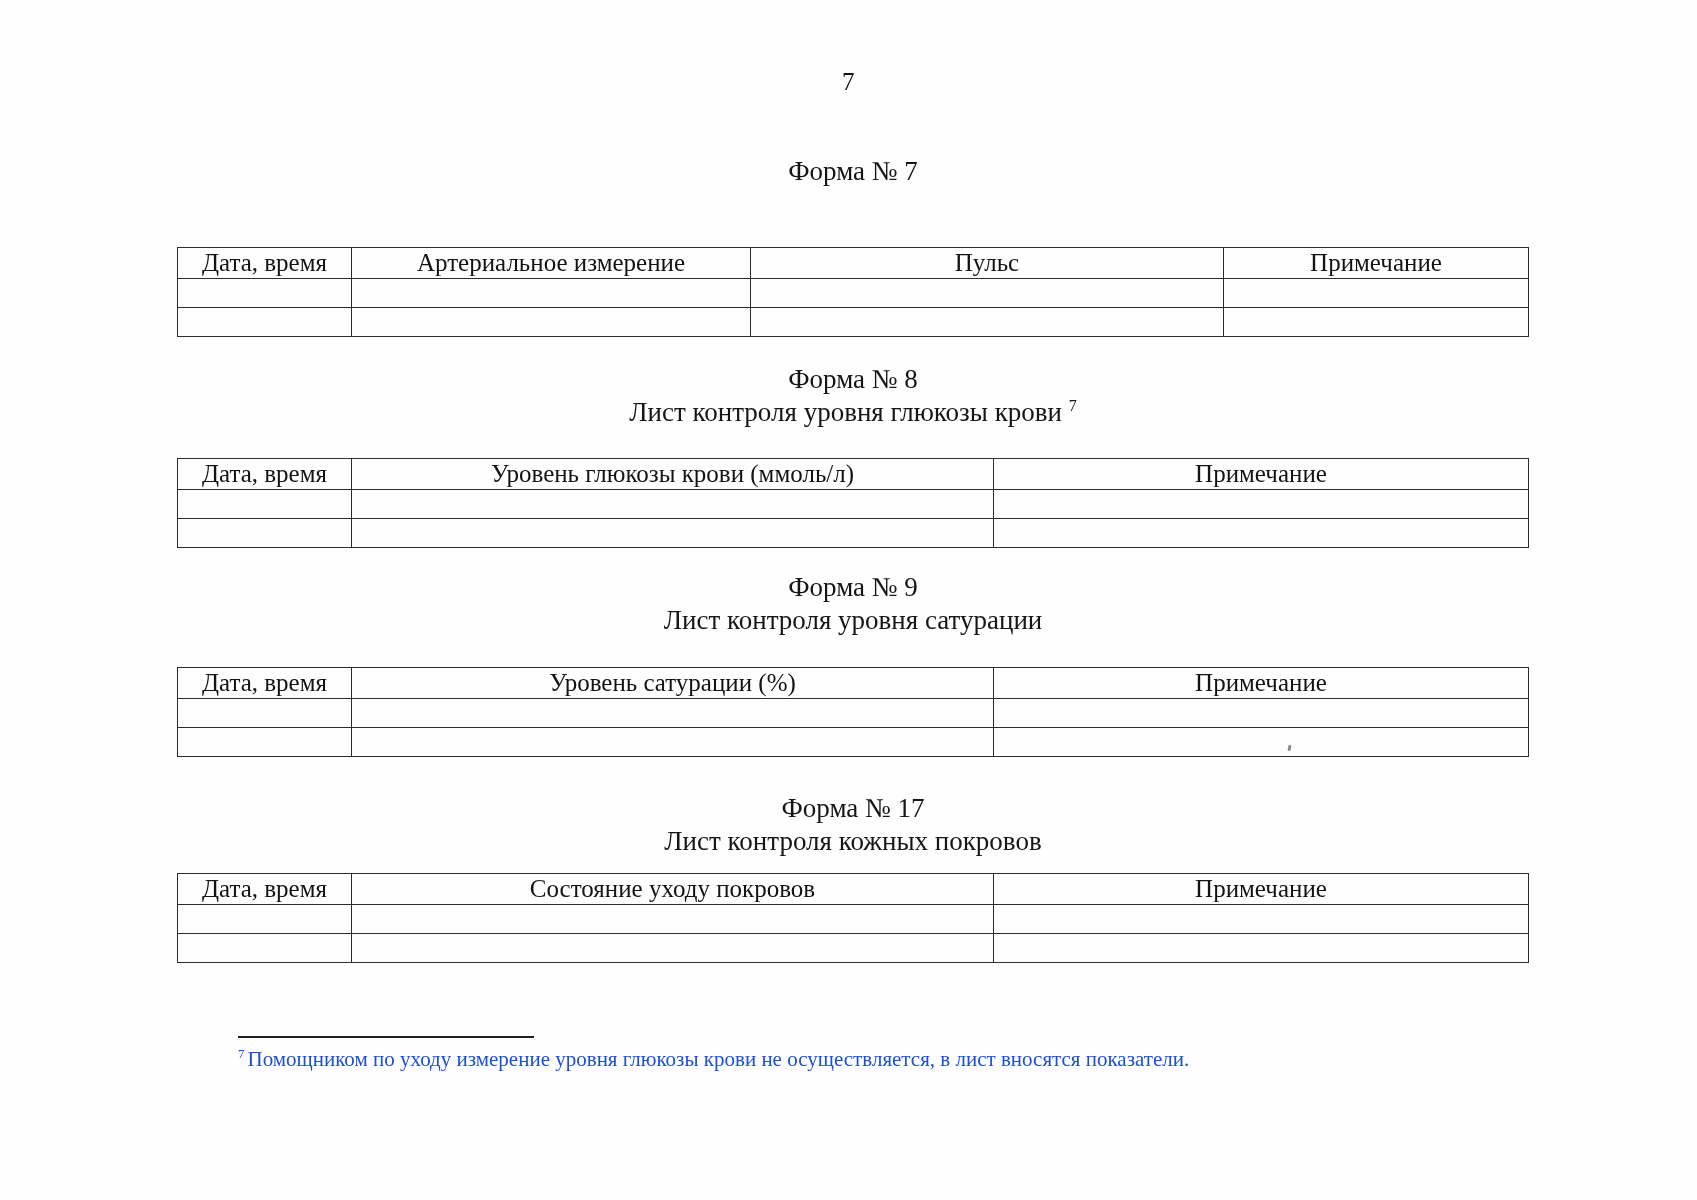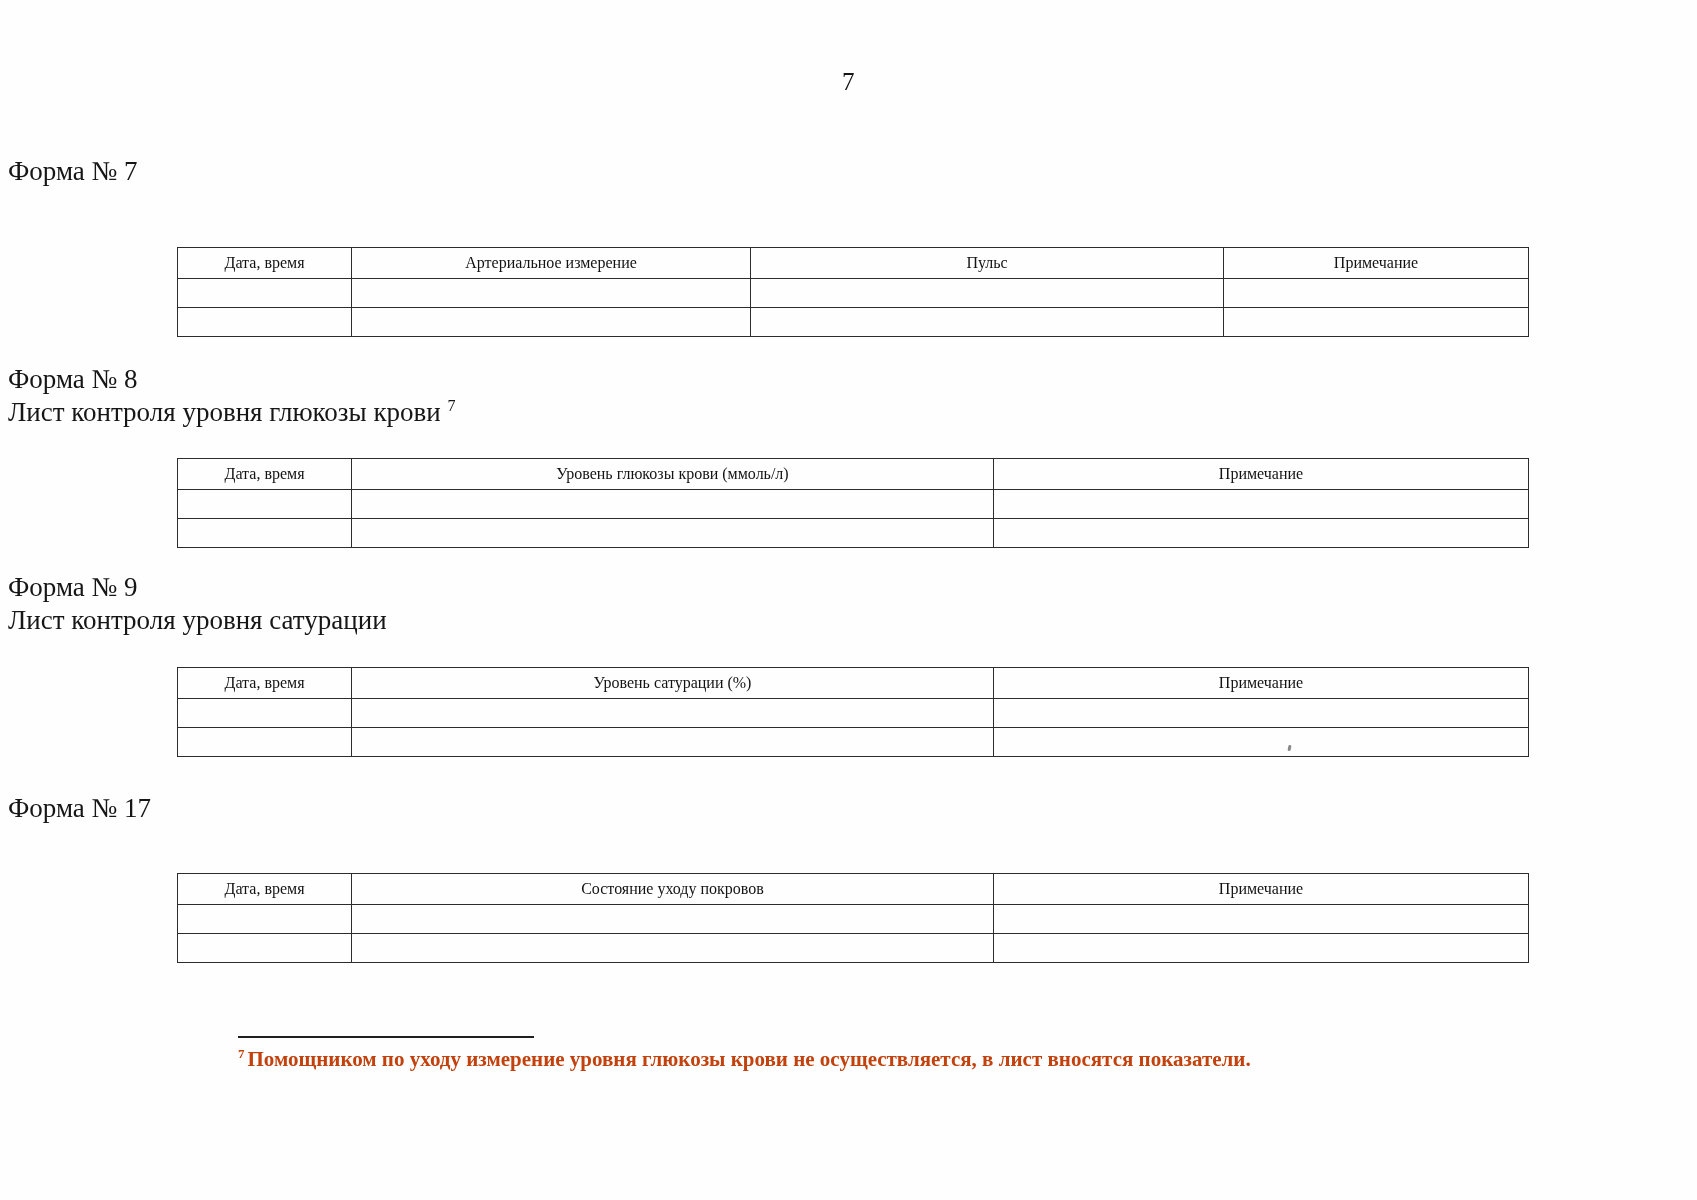--- a/index.html
+++ b/index.html
@@ -22,21 +22,21 @@
     left: 0;
     width: 1697px;
     text-align: center;
     font-size: 25px;
     letter-spacing: 0.5px;
   }
   .form-heading {
     position: absolute;
     left: 8px;
     width: 1690px;
-    text-align: left;
+    text-align: center;
     font-size: 27px;
     line-height: 33px;
   }
   .form-heading .form-title { display: block; }
   .form-heading .form-subtitle { display: block; }
   .form-heading sup {
     font-size: 16px;
     vertical-align: super;
     line-height: 0;
   }
@@ -60,21 +60,21 @@
 
   table.control-table th,
   table.control-table td {
     border: 1.5px solid #2c2c2c;
     padding: 0 6px;
     overflow: hidden;
     white-space: nowrap;
   }
   table.control-table th {
     font-weight: normal;
-    font-size: 16px;
+    font-size: 25px;
     height: 30px;
     text-align: center;
     vertical-align: middle;
     color: #131313;
   }
   table.control-table td { height: 28px; }
   table.control-table { border: 1.8px solid #232323; }
 
   
   table.t4 th:nth-child(3), table.t4 td:nth-child(3) { border-right: 1.5px dashed #3d3d3d; }
@@ -88,22 +88,21 @@
     height: 0;
     border-top: 2.2px solid #1f1f1f;
   }
   .footnote-text {
     position: absolute;
     top: 1046px;
     left: 238px;
     width: 1240px;
     font-size: 21px;
     line-height: 26px;
-    color: #c2410c;
-    font-weight: bold;
+    color: #1d4ed8;
   }
   .footnote-text sup {
     font-size: 13px;
     vertical-align: super;
     line-height: 0;
     margin-right: 3px;
   }
   .scan-artifact {
     position: absolute;
     top: 745px;
@@ -214,20 +213,21 @@
       <tr>
         <td></td>
           <td></td>
           <td></td>
       </tr>
     </tbody>
   </table>
 
   <div class="form-heading h-f10">
     <span class="form-title">Форма № 17</span>
+    <span class="form-subtitle">Лист контроля кожных покровов</span>
   </div>
   <table class="control-table t3 t-f10">
     <colgroup>
         <col style="width:174px">
         <col style="width:642px">
         <col style="width:535px">
       </colgroup>
     <thead>
       <tr>
         <th>Дата, время</th>

